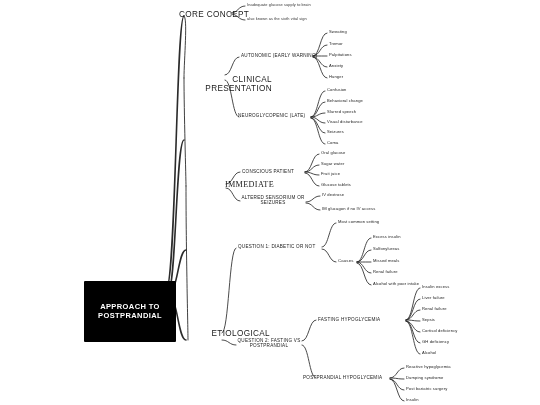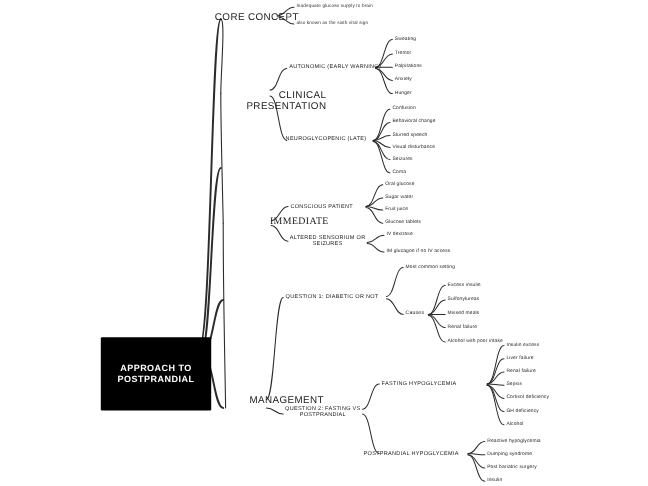--- a/index.html
+++ b/index.html
@@ -163,21 +163,21 @@
   <div class="node leaf" style="left:321px;top:183px;">Glucose tablets</div>
 
   <div class="node lvl2" style="left:241px;top:195px;width:64px;">
     <span>ALTERED SENSORIUM OR</span>
     <span class="l2">SEIZURES</span>
   </div>
   <div class="node leaf" style="left:322px;top:193px;">IV dextrose</div>
   <div class="node leaf" style="left:322px;top:207px;">IM glucagon if no IV access</div>
 
   <div class="node lvl1" style="left:176px;top:329px;width:94px;">
-    <span>MANAGEMENT</span>
+    <span>ETIOLOGICAL</span>
   </div>
 
   <div class="node lvl2" style="left:238px;top:244px;">
     <span>QUESTION 1: DIABETIC OR NOT</span>
   </div>
   <div class="node leaf" style="left:338px;top:220px;">Most common setting</div>
   <div class="node midlabel" style="left:338px;top:259px;">Causes</div>
   <div class="node leaf" style="left:373px;top:235px;">Excess insulin</div>
   <div class="node leaf" style="left:373px;top:247px;">Sulfonylureas</div>
   <div class="node leaf" style="left:373px;top:259px;">Missed meals</div>

